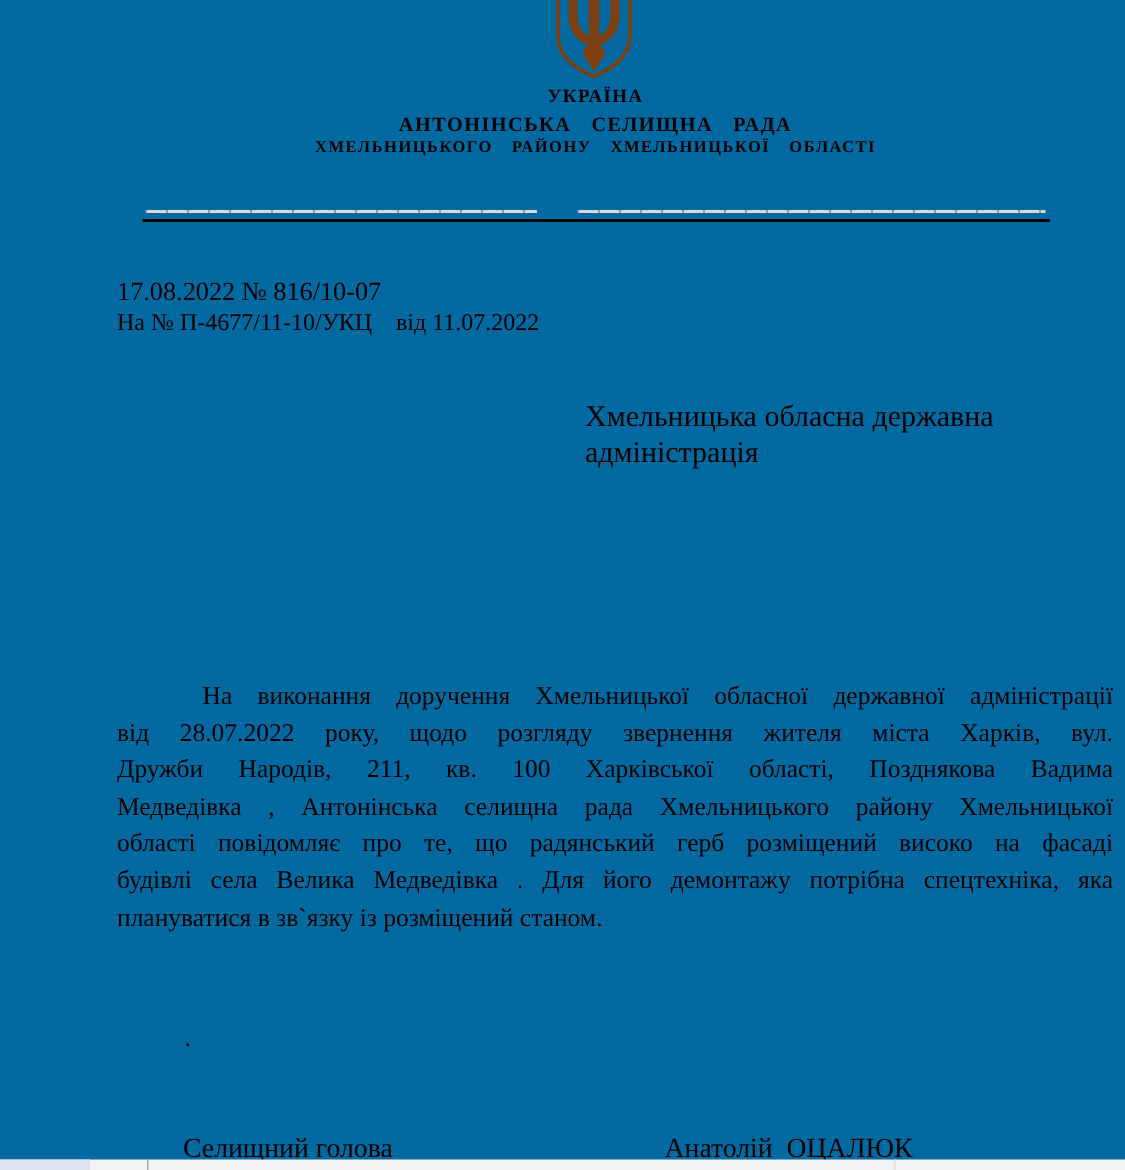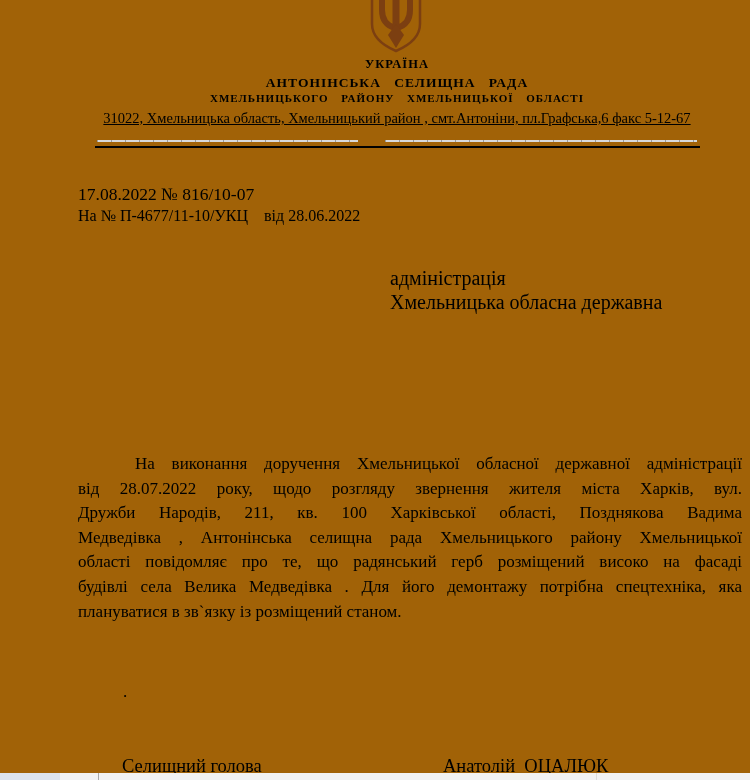--- a/index.html
+++ b/index.html
@@ -1,19 +1,19 @@
 <!DOCTYPE html>
 <html lang="uk"><head>
 <meta charset="utf-8">
 <style>
   html,body{margin:0;padding:0;background:#fff;}
   .page{
     position:relative;
     width:750px;height:780px;
-    background:#a16207;
+    background:#0369a1;
     overflow:hidden;
     font-family:"Liberation Serif","DejaVu Serif",serif;
     color:#000;
   }
   .abs{position:absolute;}
 
   
   .emblem{position:absolute;left:368px;top:-22px;width:56px;height:76px;}
   .hdr{left:44px;width:706px;text-align:center;font-weight:bold;}
   .country{top:57px;font-size:12.5px;letter-spacing:1px;}
@@ -62,32 +62,31 @@
       <path d="M14 0 V32 C14 43 20 48 27 50" fill="none" stroke-width="6"></path>
       <path d="M42 0 V32 C42 43 36 48 29 50" fill="none" stroke-width="6"></path>
       <path d="M28 0 V52" fill="none" stroke-width="7"></path>
       <path d="M28 46 L20 57 L28 70 L36 57 Z" stroke="none"></path>
     </g>
   </svg>
 
   <div class="abs hdr country">УКРАЇНА</div>
   <div class="abs hdr org1">АНТОНІНСЬКА  СЕЛИЩНА   РАДА</div>
   <div class="abs hdr org2">ХМЕЛЬНИЦЬКОГО   РАЙОНУ    ХМЕЛЬНИЦЬКОЇ  ОБЛАСТІ</div>
-  <div class="abs hdr addr">31022, Хмельницька область, Хмельницький район , смт.Антоніни, пл.Графська,6 факс 5-12-67</div>
 
   <div class="abs dash dash-l"></div>
   <div class="abs dash dash-r"></div>
   <div class="abs rule" style="background: rgb(0, 0, 0);"></div>
 
   <div class="abs ref1">17.08.2022 № 816/10-07</div>
-  <div class="abs ref2">На № П-4677/11-10/УКЦ    від 28.06.2022</div>
+  <div class="abs ref2">На № П-4677/11-10/УКЦ    від 11.07.2022</div>
 
   <div class="abs addressee">
+    <div>Хмельницька обласна державна</div>
     <div>адміністрація</div>
-    <div>Хмельницька обласна державна</div>
   </div>
 
   <div class="abs body-par">
       <div class="body-line">На виконання доручення Хмельницької обласної державної  адміністрації</div>
       <div class="body-line">від 28.07.2022 року, щодо розгляду  звернення жителя  міста Харків, вул.</div>
       <div class="body-line">Дружби Народів, 211, кв. 100 Харківської  області, Позднякова  Вадима</div>
       <div class="body-line">Медведівка , Антонінська селищна рада Хмельницького району Хмельницької</div>
       <div class="body-line">області  повідомляє про те, що радянський герб  розміщений високо на фасаді</div>
       <div class="body-line">будівлі села Велика Медведівка . Для його демонтажу потрібна спецтехніка, яка</div>
       <div class="body-line">плануватися в зв`язку із розміщений станом.</div>

